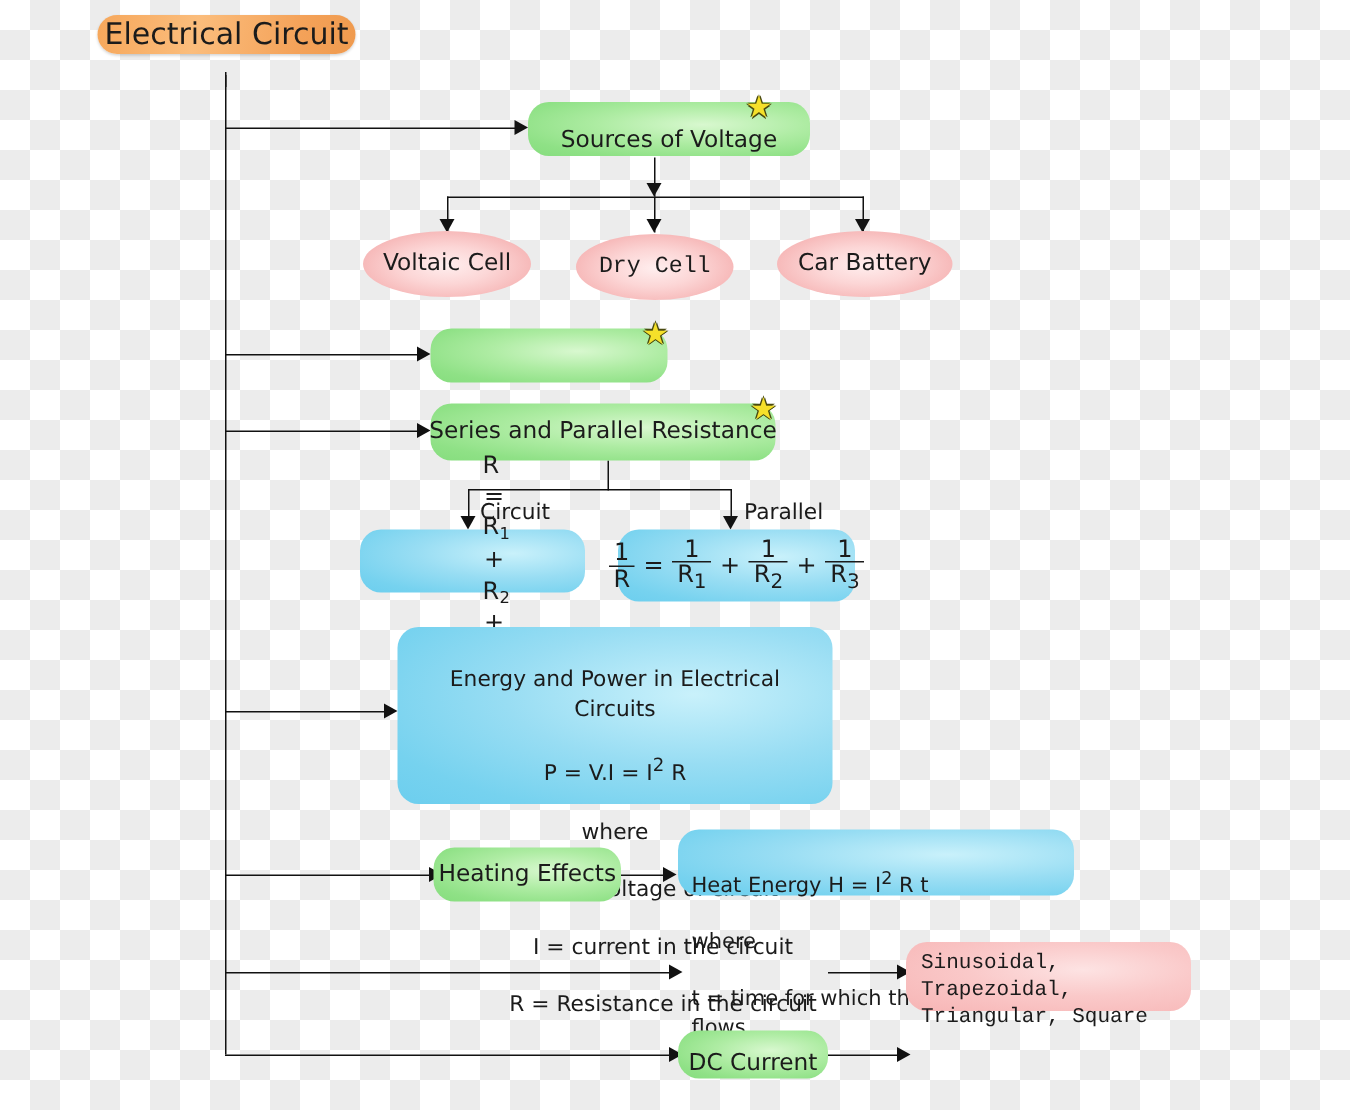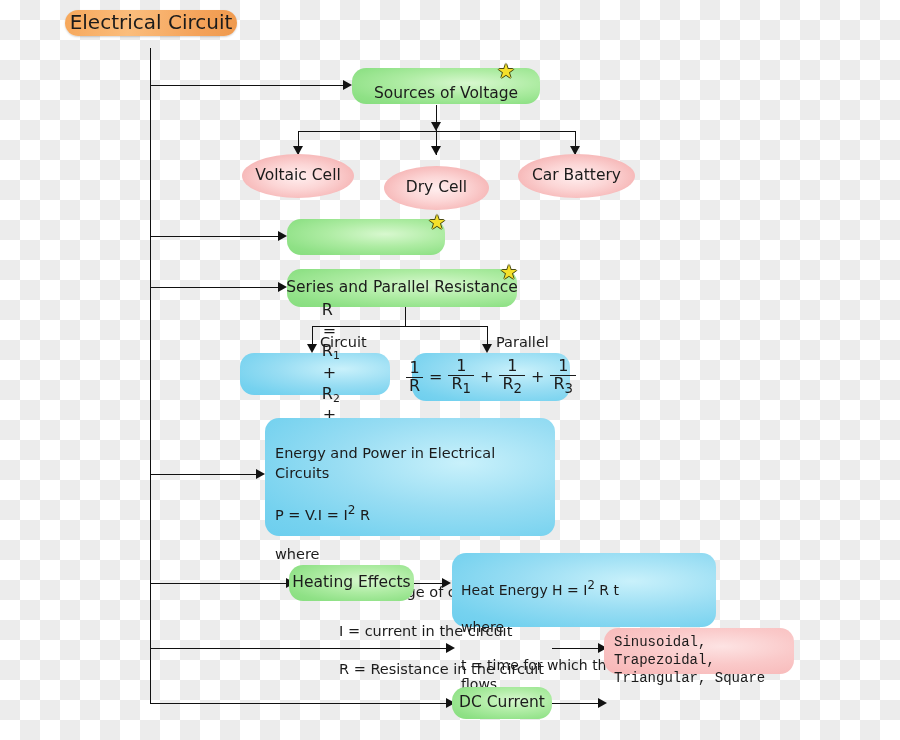--- a/index.html
+++ b/index.html
@@ -175,21 +175,21 @@
 
   <div class="node green" style="left:352px;top:68px;width:188px;height:36px;align-items:flex-end;">
     <span>Sources of Voltage</span>
     <span class="star" style="left:145px;top:-6px;">★</span>
   </div>
 
   <div class="node pink-oval" style="left:242px;top:154px;width:112px;height:44px;">
     <span>Voltaic Cell</span>
   </div>
 
-  <div class="node pink-oval" style="left:384px;top:166px;width:105px;height:44px;">
+  <div class="node pink-oval" style="left:384px;top:156px;width:105px;height:44px;font-family:Liberation Mono, monospace;">
     <span>Dry Cell</span>
   </div>
 
   <div class="node pink-oval" style="left:518px;top:154px;width:117px;height:44px;">
     <span>Car Battery</span>
   </div>
 
   <div class="node green" style="left:287px;top:219px;width:158px;height:36px;">
     <span class="star" style="left:141px;top:-6px;">★</span>
   </div>
@@ -228,47 +228,47 @@
         <span class="den"><span>R</span><sub>2</sub></span>
       </span>
       <span class="op">+</span>
       <span class="frac">
         <span class="num">1</span>
         <span class="den"><span>R</span><sub>3</sub></span>
       </span>
     </div>
   </div>
 
-  <div class="node blue left-align" style="left:265px;top:418px;width:290px;height:118px;align-items:flex-start;">
+  <div class="node blue left-align" style="left:265px;top:418px;width:290px;height:118px;align-items:flex-start;text-align:center;">
     <div class="multi" style="font-size:14.5px;line-height:1.33;">
       <span class="blockline">Energy and Power in Electrical Circuits</span>
       <span class="blockline"><span>P = V.I = I</span><sup>2</sup><span> R</span></span>
       <span class="blockline">where</span>
       <span class="indent">V = Voltage of circuit</span>
       <span class="indent">I  = current in the circuit</span>
       <span class="indent">R = Resistance in the circuit</span>
     </div>
   </div>
 
   <div class="node green" style="left:289px;top:565px;width:125px;height:36px;">
     <span>Heating Effects</span>
   </div>
 
-  <div class="node blue left-align" style="left:452px;top:553px;width:264px;height:74px;align-items:flex-start;">
+  <div class="node blue left-align" style="left:452px;top:553px;width:264px;height:44px;align-items:flex-start;">
     <div class="multi" style="font-size:14px;line-height:1.35;padding:6px 9px;">
       <span class="blockline"><span>Heat Energy H = I</span><sup>2</sup><span> R t</span></span>
       <span class="blockline">where</span>
       <span class="blockline">t = time for which the current flows</span>
     </div>
   </div>
 
   <div class="node pink-box left-align" style="left:604px;top:628px;width:190px;height:46px;align-items:center;">
     <div class="multi" style="font-size:14px;line-height:1.32;padding:0 10px;">
       <span>Sinusoidal, Trapezoidal,
 Triangular, Square</span>
     </div>
   </div>
 
-  <div class="node green" style="left:452px;top:687px;width:100px;height:32px;">
+  <div class="node green" style="left:452px;top:687px;width:100px;height:32px;align-items:flex-end;">
     <span>DC Current</span>
   </div>
 
 </div>
 
 </body></html>

